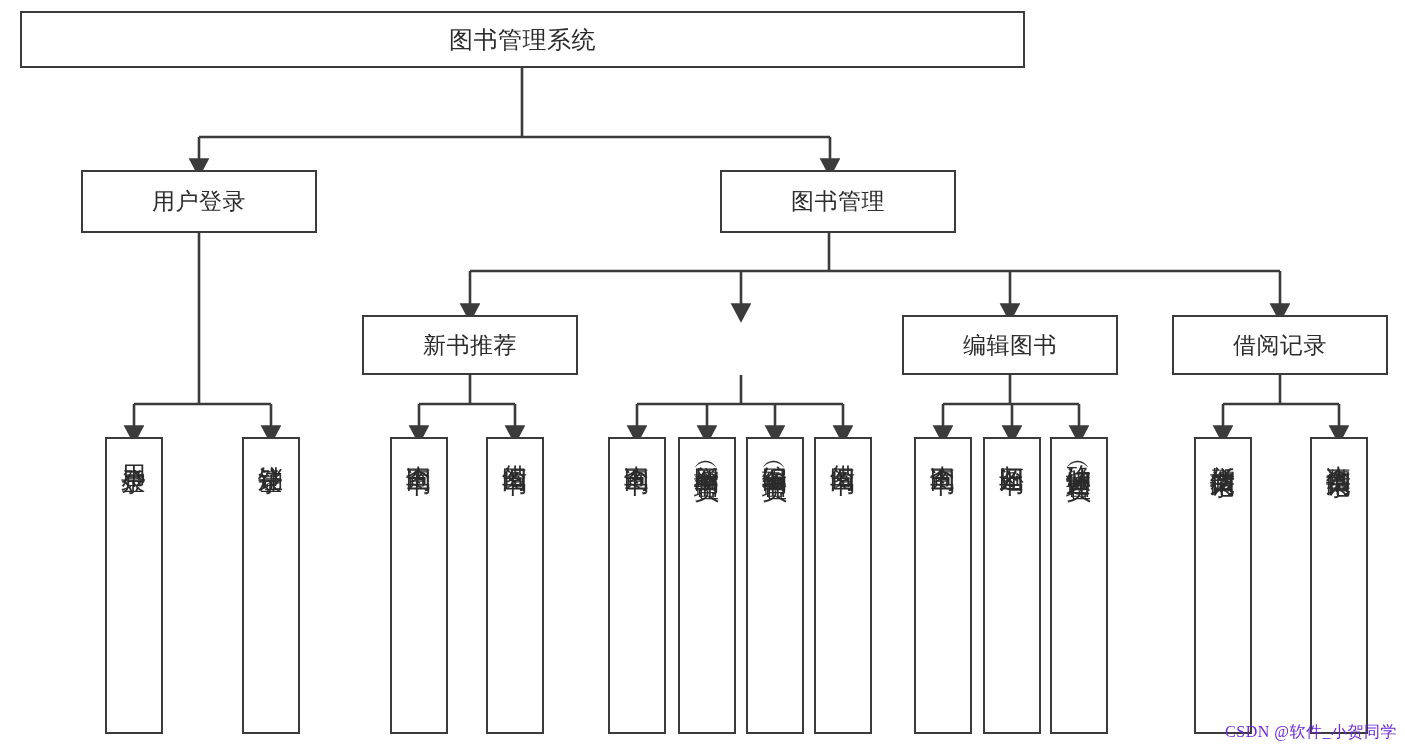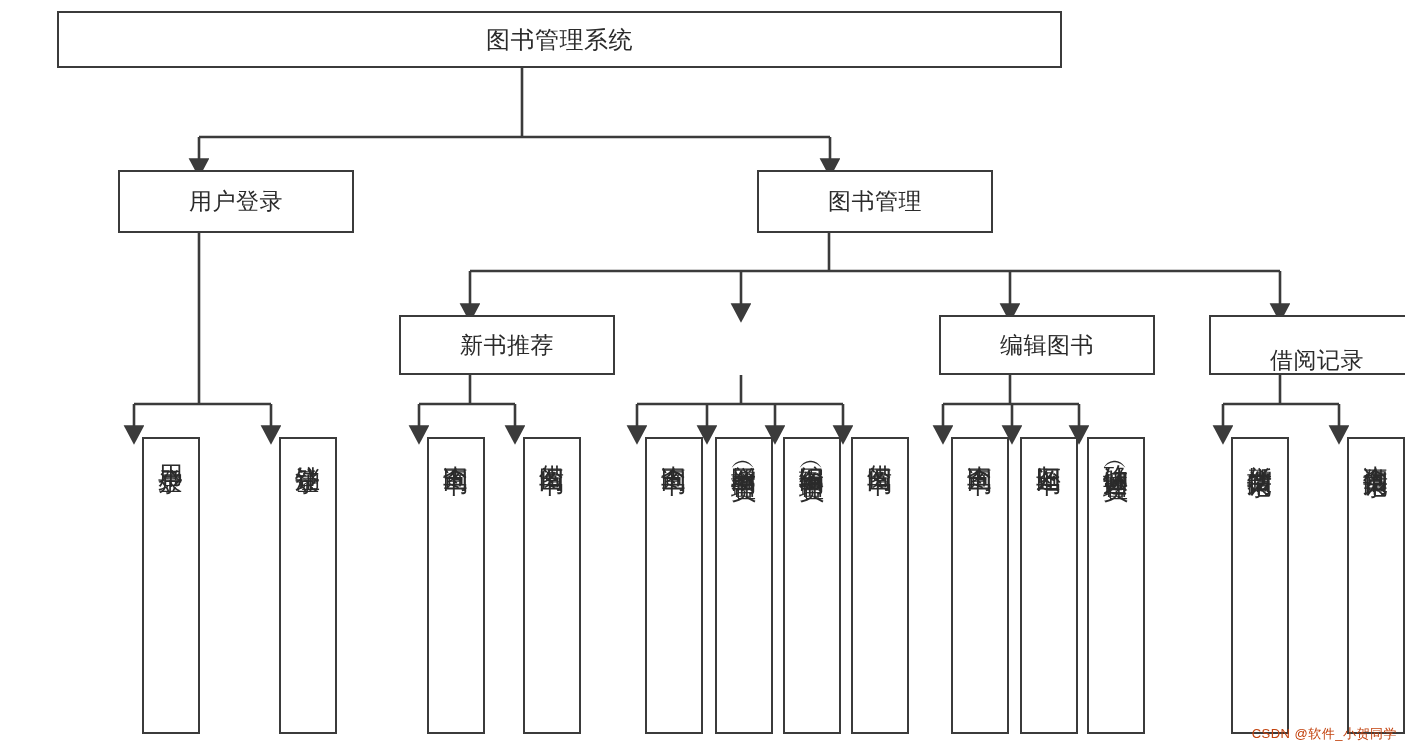--- a/index.html
+++ b/index.html
@@ -27,21 +27,20 @@
   }
   .node {
     position: absolute;
     box-sizing: border-box;
     border: 2.5px solid #3b3b3b;
     background: #ffffff;
     display: flex;
     align-items: center;
     justify-content: center;
     color: #2b2b2b;
-    margin-left: 37px;
   }
   .node .label {
     display: block;
     text-align: center;
     line-height: 1.08;
     letter-spacing: 0.5px;
   }
   
   .node.h .label {
     font-size: 23px;
@@ -60,24 +59,25 @@
     text-orientation: upright;
     font-size: 25px;
     line-height: 1.12;
     letter-spacing: 2px;
     white-space: nowrap;
   }
   #watermark {
     position: absolute;
     right: 8px;
     bottom: 4px;
-    font-size: 13px;
-    color: #c2410c;
+    font-size: 16px;
+    color: #6d28d9;
     white-space: nowrap;
     letter-spacing: 0.5px;
+    font-family: Liberation Serif, serif;
   }
 </style>
 </head>
 <body>
 
 <div id="canvas">
 
   <svg id="edges" viewBox="0 0 1405 747" xmlns="http://www.w3.org/2000/svg">
     <defs>
       <marker id="arrow" markerWidth="10" markerHeight="10" refX="2.2" refY="4" orient="auto" markerUnits="strokeWidth">
@@ -138,21 +138,21 @@
   <div class="node h" style="left:720px; top:170px; width:236px; height:63px;">
     <span class="label">图书管理</span>
   </div>
 
   <div class="node h" style="left:362px; top:315px; width:216px; height:60px;">
     <span class="label">新书推荐</span>
   </div>
   <div class="node h" style="left:902px; top:315px; width:216px; height:60px;">
     <span class="label">编辑图书</span>
   </div>
-  <div class="node h" style="left:1172px; top:315px; width:216px; height:60px;align-items:flex-end;">
+  <div class="node h" style="left:1172px; top:315px; width:216px; height:60px;">
     <span class="label">借阅记录</span>
   </div>
 
   <div class="node v" style="left:105px; top:437px; width:58px; height:297px;">
     <span class="label">用户登录</span>
   </div>
   <div class="node v" style="left:242px; top:437px; width:58px; height:297px;">
     <span class="label">注销登录</span>
   </div>
   <div class="node v" style="left:390px; top:437px; width:58px; height:297px;">

